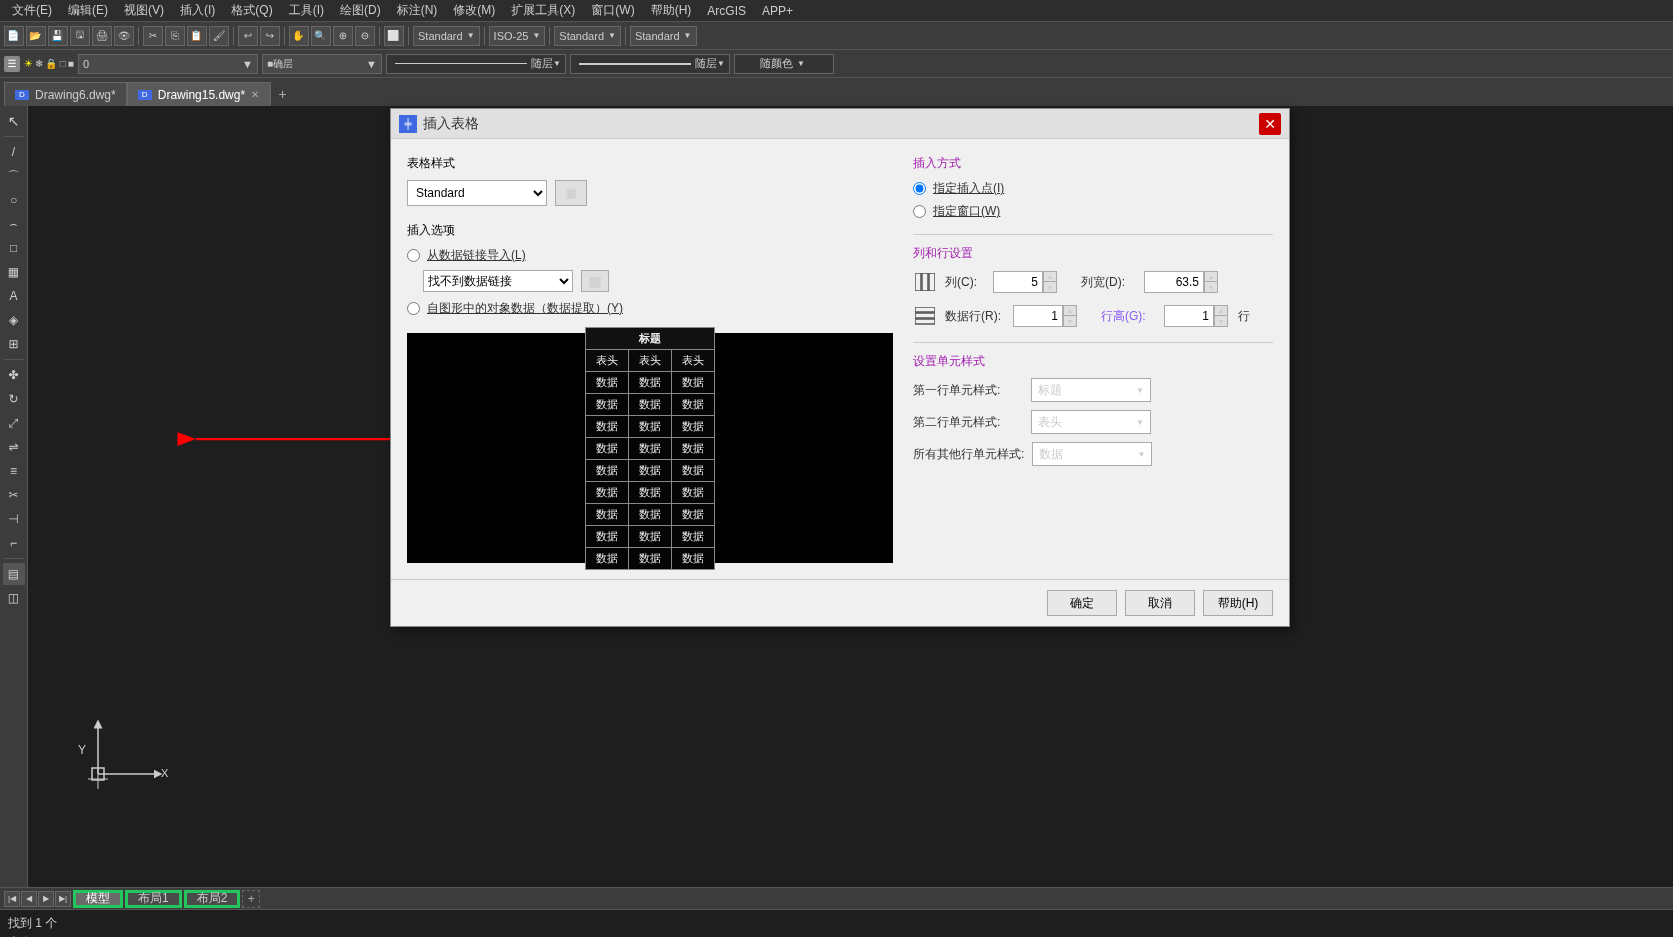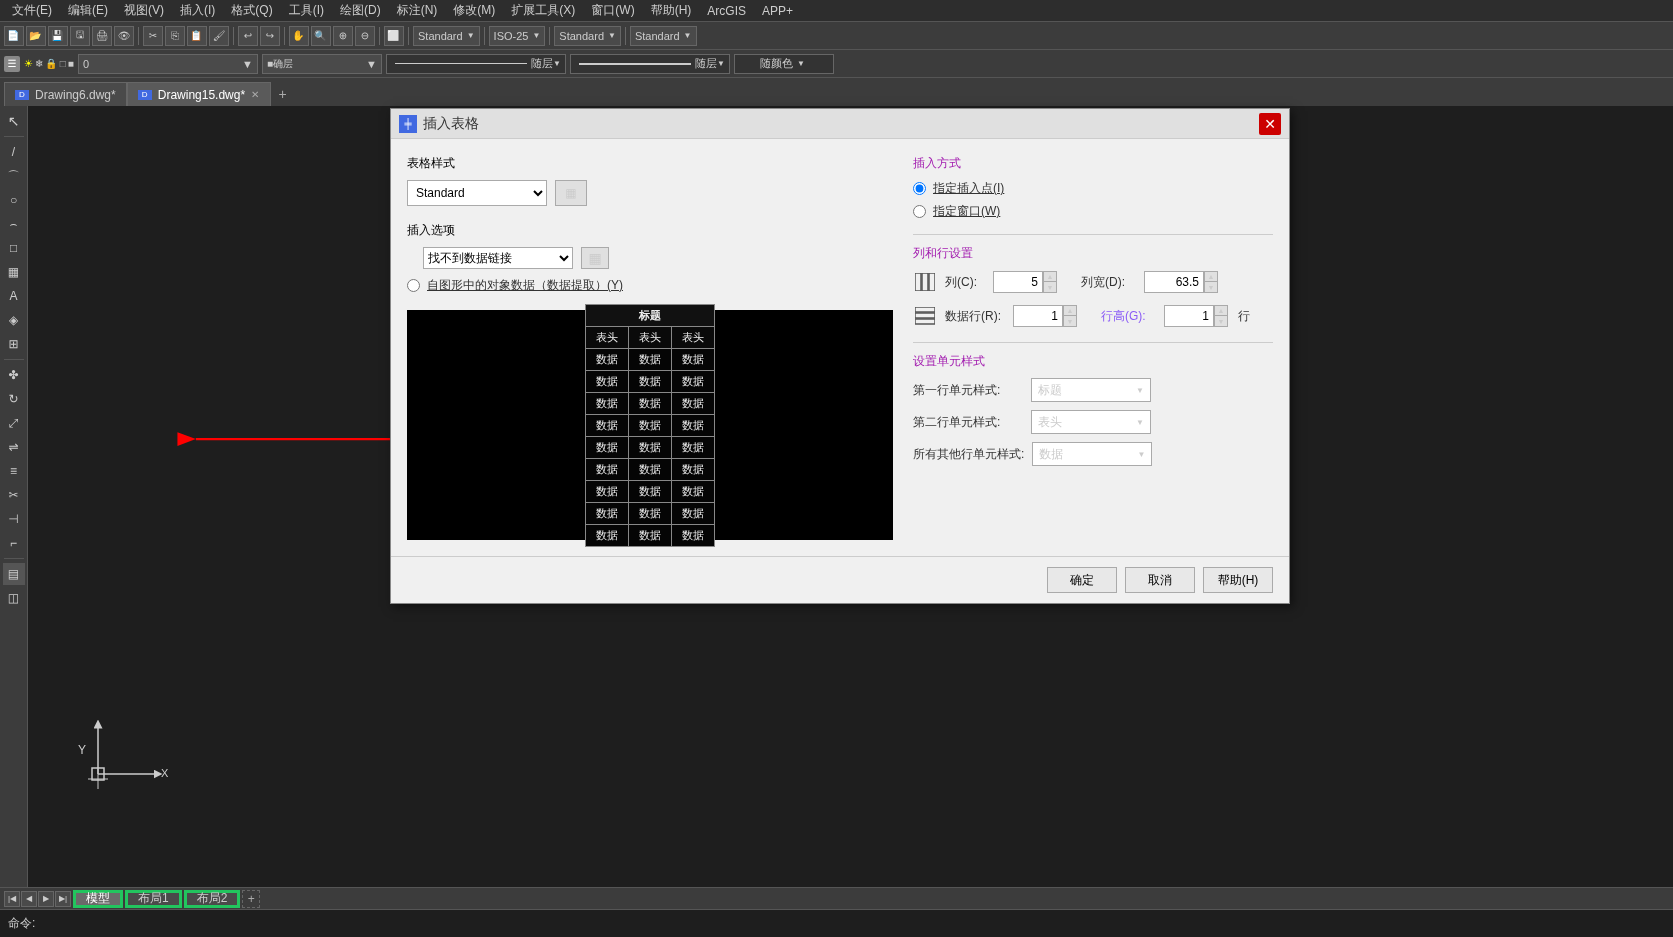--- a/index.html
+++ b/index.html
@@ -306,20 +306,21 @@
     <div class="bt-arrow">▶</div>
     <div class="bt-arrow">▶|</div>
   </div>
   <div class="bottom-tab active">模型</div>
   <div class="bottom-tab">布局1</div>
   <div class="bottom-tab">布局2</div>
   <div class="bottom-tab-add">+</div>
 </div>
 
 <div class="command-area">
+  <div class="command-line">找到 1 个</div>
   <div class="command-line">命令:</div>
 
 </div>
 
 <div class="dialog-overlay">
   <div class="dialog">
 
     <div class="dialog-titlebar">
       <div class="dialog-icon">
         <span>╪</span>
@@ -339,20 +340,24 @@
           <select class="style-select">
             <option>Standard</option>
           </select>
           <div class="style-btn">
             <span>▦</span>
           </div>
         </div>
 
         <div class="section-label">插入选项</div>
         <div class="insert-options">
+          <div class="radio-item">
+            <input type="radio" name="insert_opt" id="r_data" style="">
+            <label for="r_data">从数据链接导入(L)</label>
+          </div>
           <div class="option-row" style="margin-left:16px;">
             <select style="height:22px;width:150px;border:1px solid #aaa;background:white;font-size:12px;">
               <option>找不到数据链接</option>
             </select>
             <div class="browse-btn">
               <span>▦</span>
             </div>
           </div>
           <div class="radio-item">
             <input type="radio" name="insert_opt" id="r_obj" style="">

